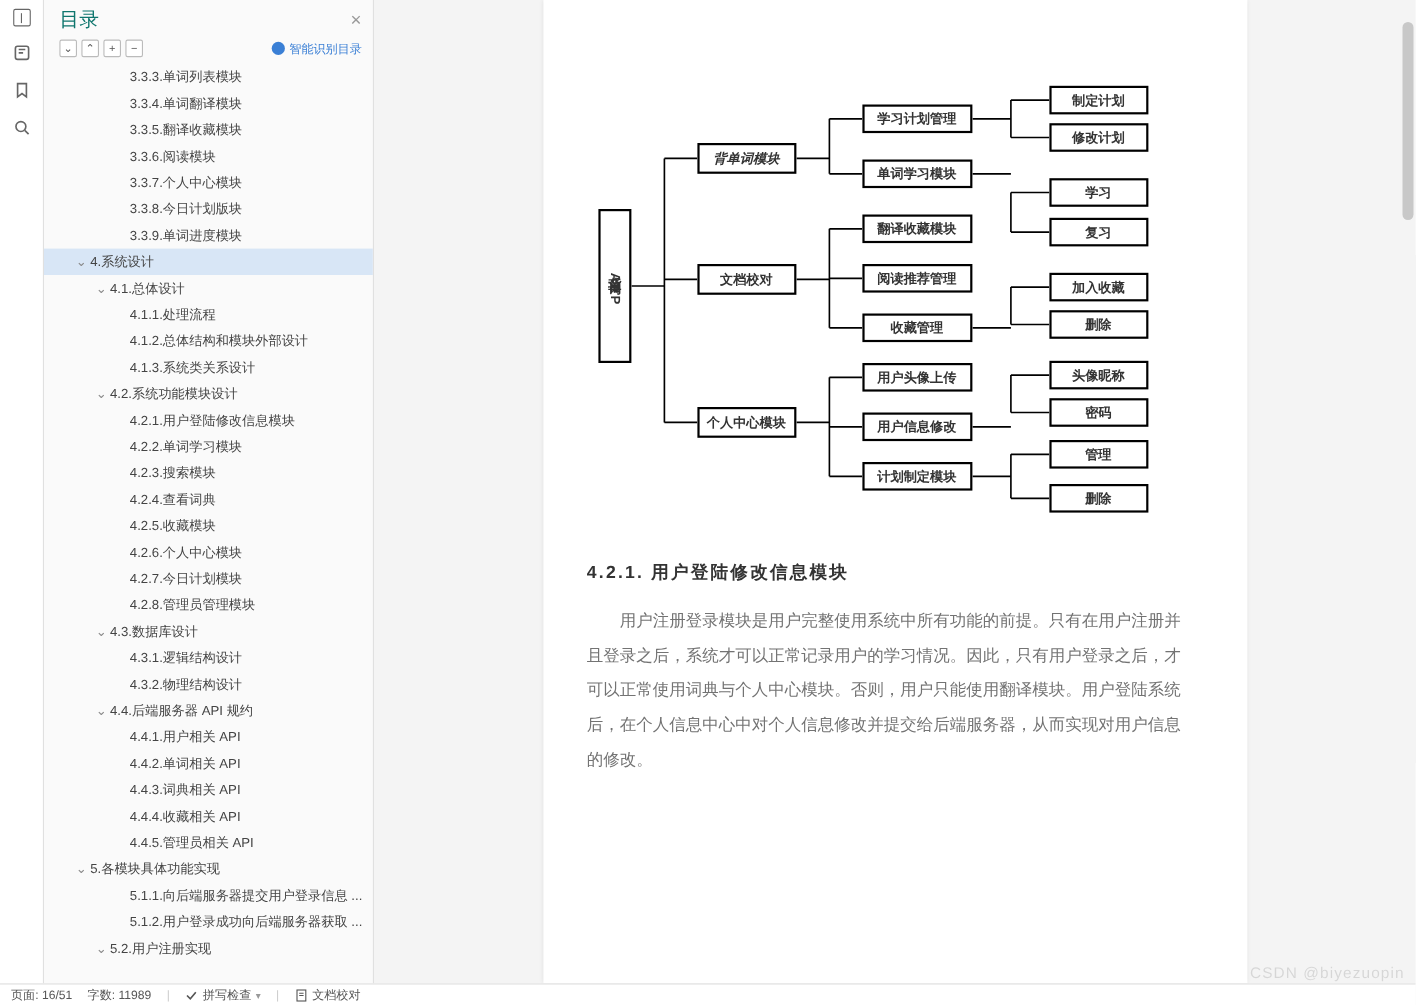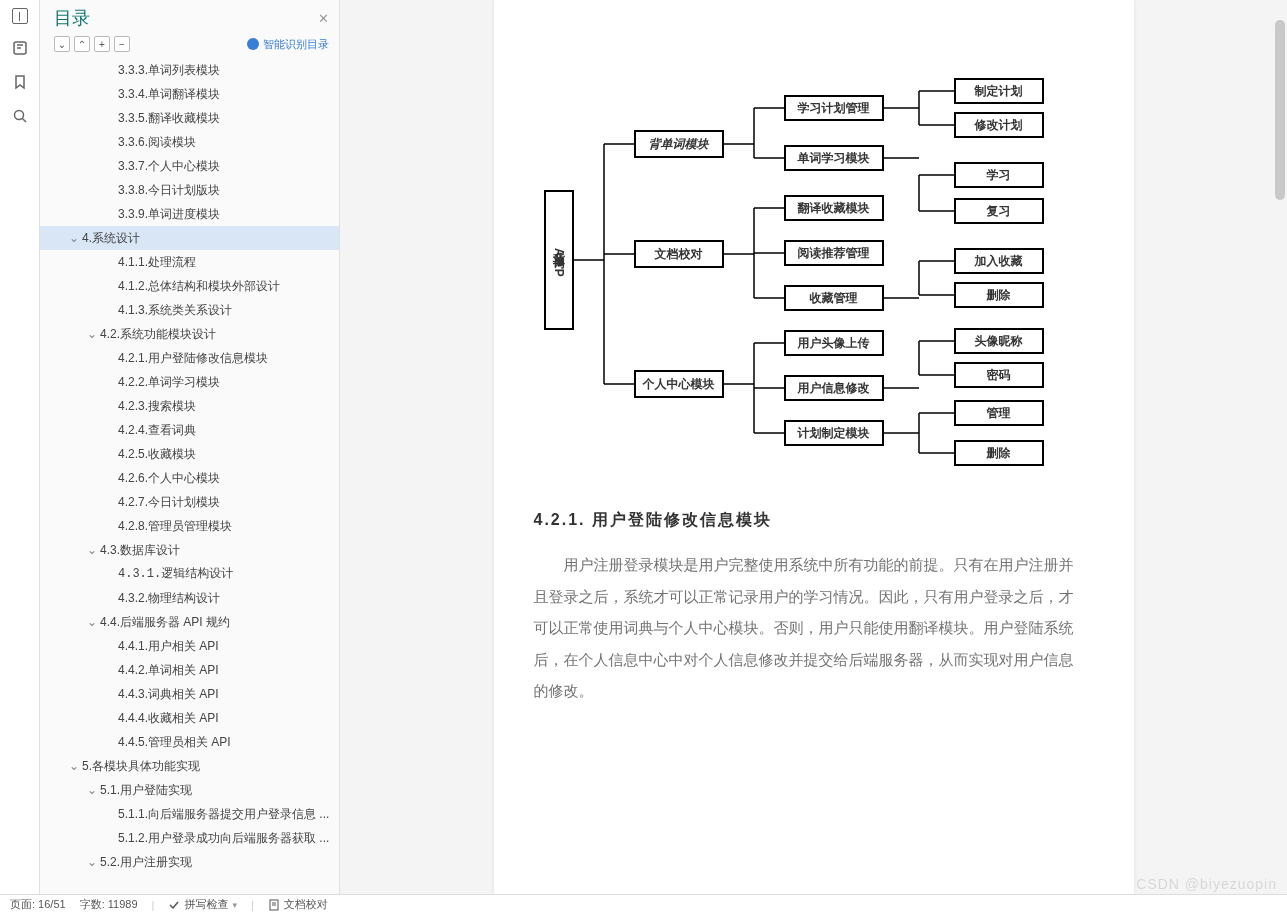--- a/index.html
+++ b/index.html
@@ -84,43 +84,43 @@
     </div>
     <div class="toc" id="toc">
         <div class="toc-item" style="padding-left: 78px;"><span>3.3.3.单词列表模块</span></div>
         <div class="toc-item" style="padding-left: 78px;"><span>3.3.4.单词翻译模块</span></div>
         <div class="toc-item" style="padding-left: 78px;"><span>3.3.5.翻译收藏模块</span></div>
         <div class="toc-item" style="padding-left: 78px;"><span>3.3.6.阅读模块</span></div>
         <div class="toc-item" style="padding-left: 78px;"><span>3.3.7.个人中心模块</span></div>
         <div class="toc-item" style="padding-left: 78px;"><span>3.3.8.今日计划版块</span></div>
         <div class="toc-item" style="padding-left: 78px;"><span>3.3.9.单词进度模块</span></div>
         <div class="toc-item active" style="padding-left: 28px;"><span class="chev">⌄</span><span>4.系统设计</span></div>
+        <div class="toc-item" style="padding-left: 46px;"><span class="chev">⌄</span><span>4.1.总体设计</span></div>
         <div class="toc-item" style="padding-left: 78px;"><span>4.1.1.处理流程</span></div>
         <div class="toc-item" style="padding-left: 78px;"><span>4.1.2.总体结构和模块外部设计</span></div>
         <div class="toc-item" style="padding-left: 78px;"><span>4.1.3.系统类关系设计</span></div>
         <div class="toc-item" style="padding-left: 46px;"><span class="chev">⌄</span><span>4.2.系统功能模块设计</span></div>
         <div class="toc-item" style="padding-left: 78px;"><span>4.2.1.用户登陆修改信息模块</span></div>
         <div class="toc-item" style="padding-left: 78px;"><span>4.2.2.单词学习模块</span></div>
         <div class="toc-item" style="padding-left: 78px;"><span>4.2.3.搜索模块</span></div>
         <div class="toc-item" style="padding-left: 78px;"><span>4.2.4.查看词典</span></div>
         <div class="toc-item" style="padding-left: 78px;"><span>4.2.5.收藏模块</span></div>
         <div class="toc-item" style="padding-left: 78px;"><span>4.2.6.个人中心模块</span></div>
         <div class="toc-item" style="padding-left: 78px;"><span>4.2.7.今日计划模块</span></div>
         <div class="toc-item" style="padding-left: 78px;"><span>4.2.8.管理员管理模块</span></div>
         <div class="toc-item" style="padding-left: 46px;"><span class="chev">⌄</span><span>4.3.数据库设计</span></div>
-        <div class="toc-item" style="padding-left: 78px; font-family: Liberation Mono, monospace;"><span>4.3.1.逻辑结构设计</span></div>
+        <div class="toc-item" style="padding-left: 78px;"><span>4.3.1.逻辑结构设计</span></div>
         <div class="toc-item" style="padding-left: 78px;"><span>4.3.2.物理结构设计</span></div>
         <div class="toc-item" style="padding-left: 46px;"><span class="chev">⌄</span><span>4.4.后端服务器 API 规约</span></div>
         <div class="toc-item" style="padding-left: 78px;"><span>4.4.1.用户相关 API</span></div>
         <div class="toc-item" style="padding-left: 78px;"><span>4.4.2.单词相关 API</span></div>
         <div class="toc-item" style="padding-left: 78px;"><span>4.4.3.词典相关 API</span></div>
         <div class="toc-item" style="padding-left: 78px;"><span>4.4.4.收藏相关 API</span></div>
         <div class="toc-item" style="padding-left: 78px;"><span>4.4.5.管理员相关 API</span></div>
         <div class="toc-item" style="padding-left: 28px;"><span class="chev">⌄</span><span>5.各模块具体功能实现</span></div>
-        <div class="toc-item" style="padding-left: 46px;"><span class="chev">⌄</span><span>5.1.用户登陆实现</span></div>
         <div class="toc-item" style="padding-left: 78px;"><span>5.1.1.向后端服务器提交用户登录信息 ...</span></div>
         <div class="toc-item" style="padding-left: 78px;"><span>5.1.2.用户登录成功向后端服务器获取 ...</span></div>
         <div class="toc-item" style="padding-left: 46px;"><span class="chev">⌄</span><span>5.2.用户注册实现</span></div>
       </div>
   </div>
 
   <div class="content">
     <div class="page">
       <div class="diagram">
         <div class="dia">

